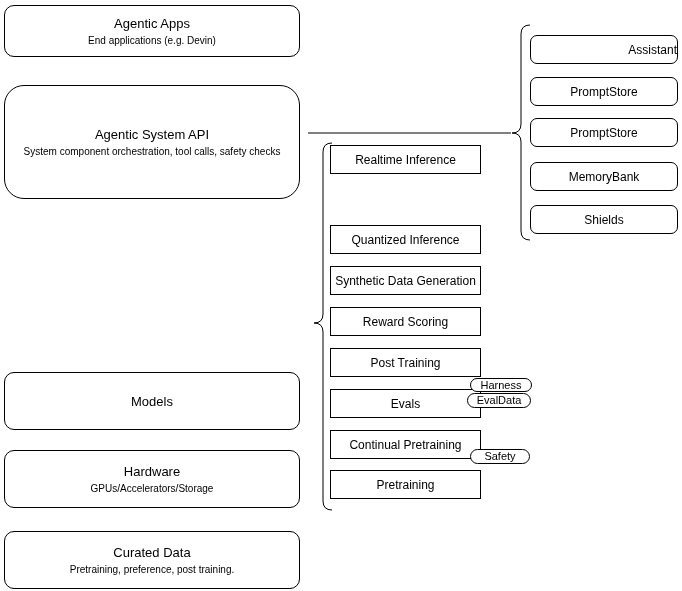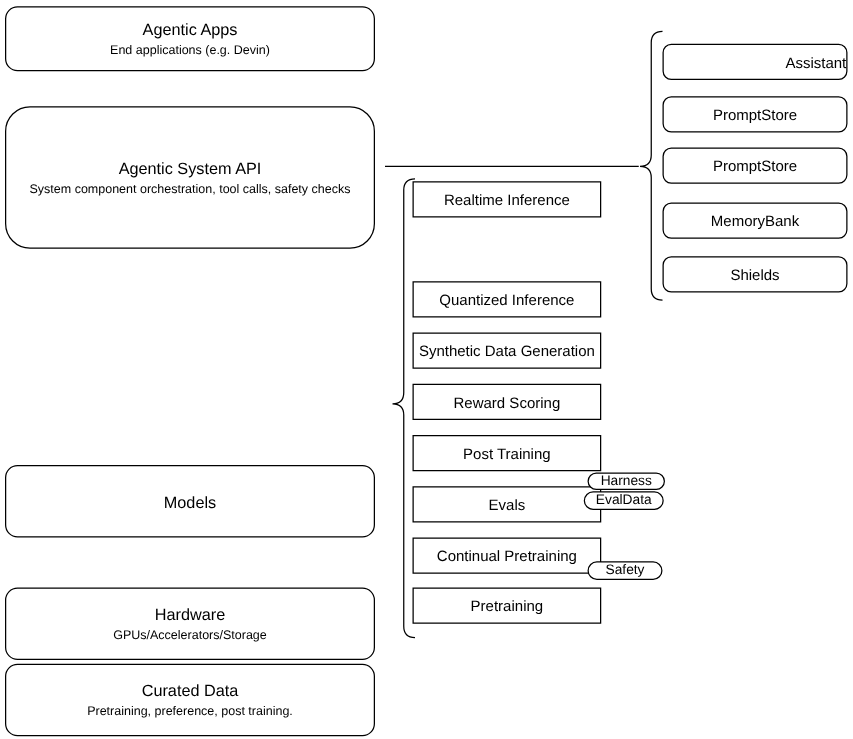--- a/index.html
+++ b/index.html
@@ -76,21 +76,21 @@
   <div class="box lbox" style="top:5px; height:52px;">
     <div class="ltitle">Agentic Apps</div>
     <div class="lsub">End applications (e.g. Devin)</div>
   </div>
 
 
   <div class="box lbox" style="top:372px; height:58px;">
     <div class="ltitle">Models</div>
   </div>
 
-  <div class="box lbox" style="top:450px; height:58px;margin-top:20px;">
+  <div class="box lbox" style="top:450px; height:58px;">
     <div class="ltitle">Hardware</div>
     <div class="lsub">GPUs/Accelerators/Storage</div>
   </div>
 
   <div class="box lbox" style="top:531px; height:58px;">
     <div class="ltitle">Curated Data</div>
     <div class="lsub">Pretraining, preference, post training.</div>
   </div>
 
   <div class="box mbox" style="top:145px;">

